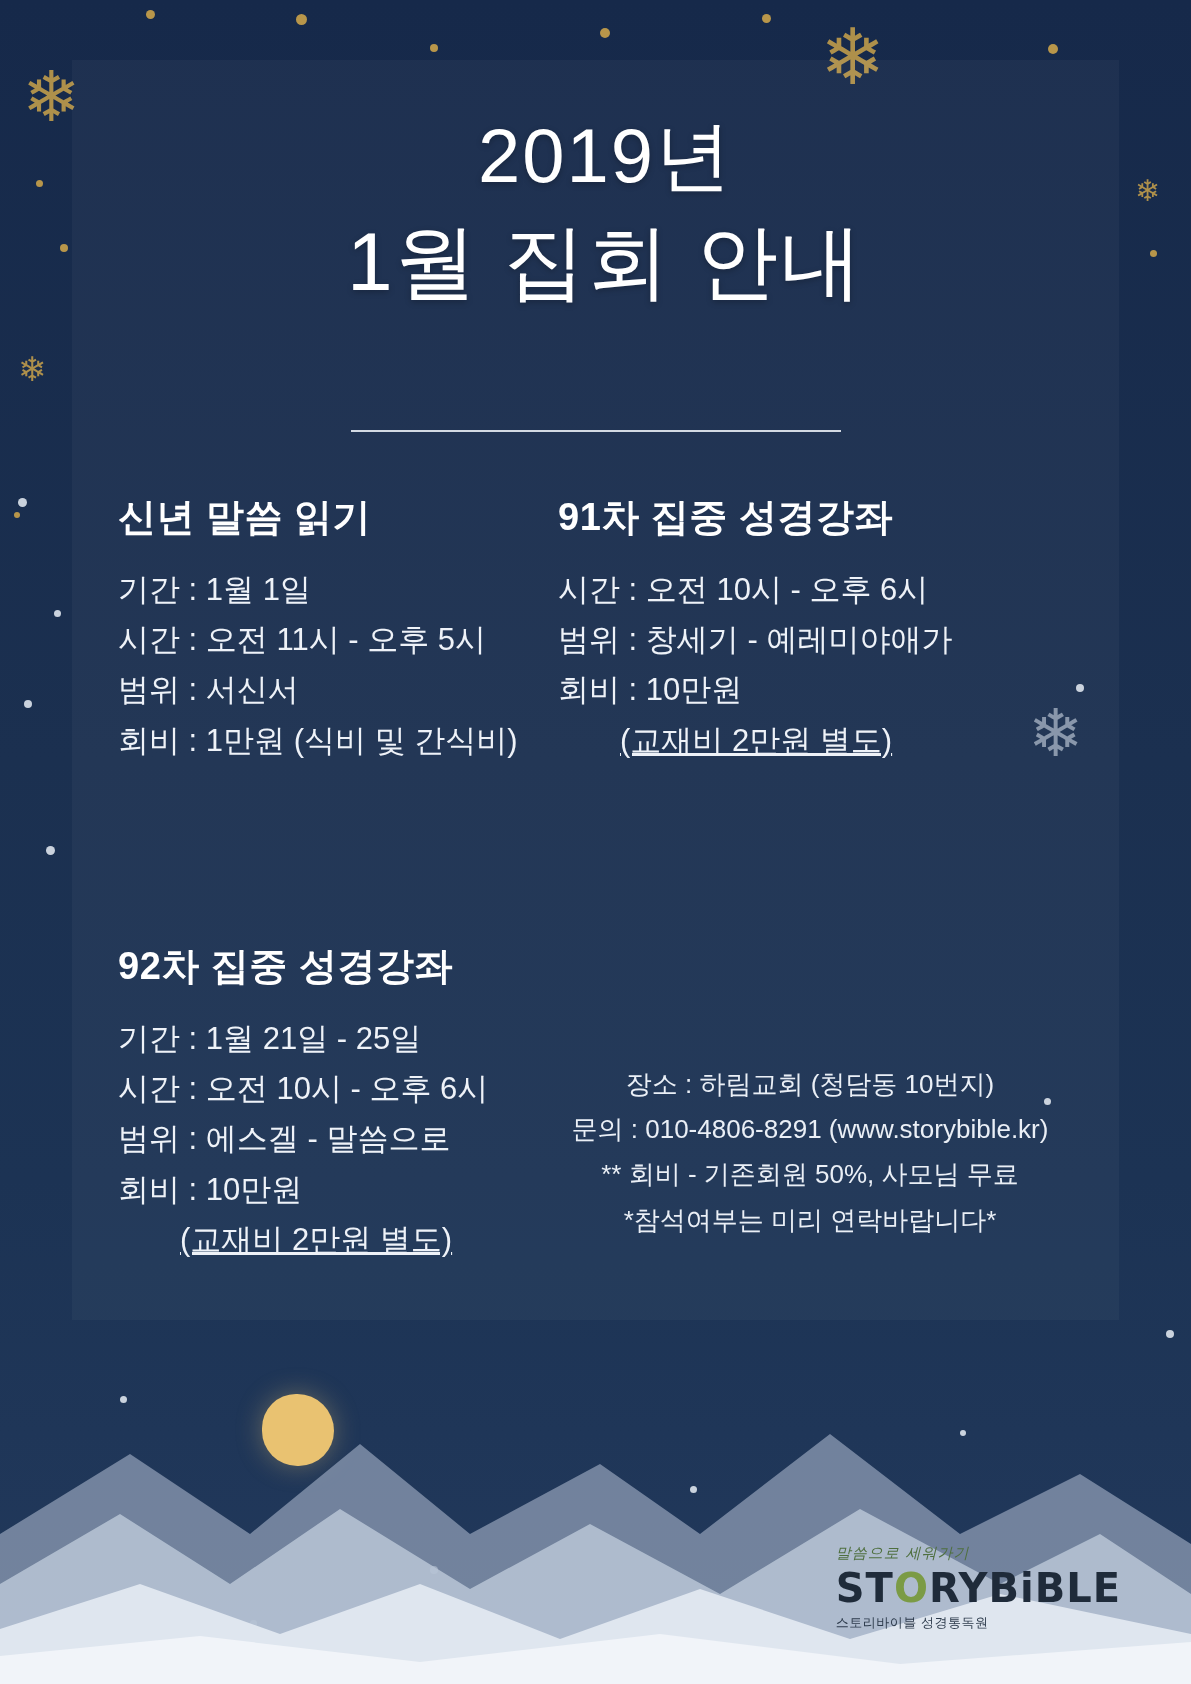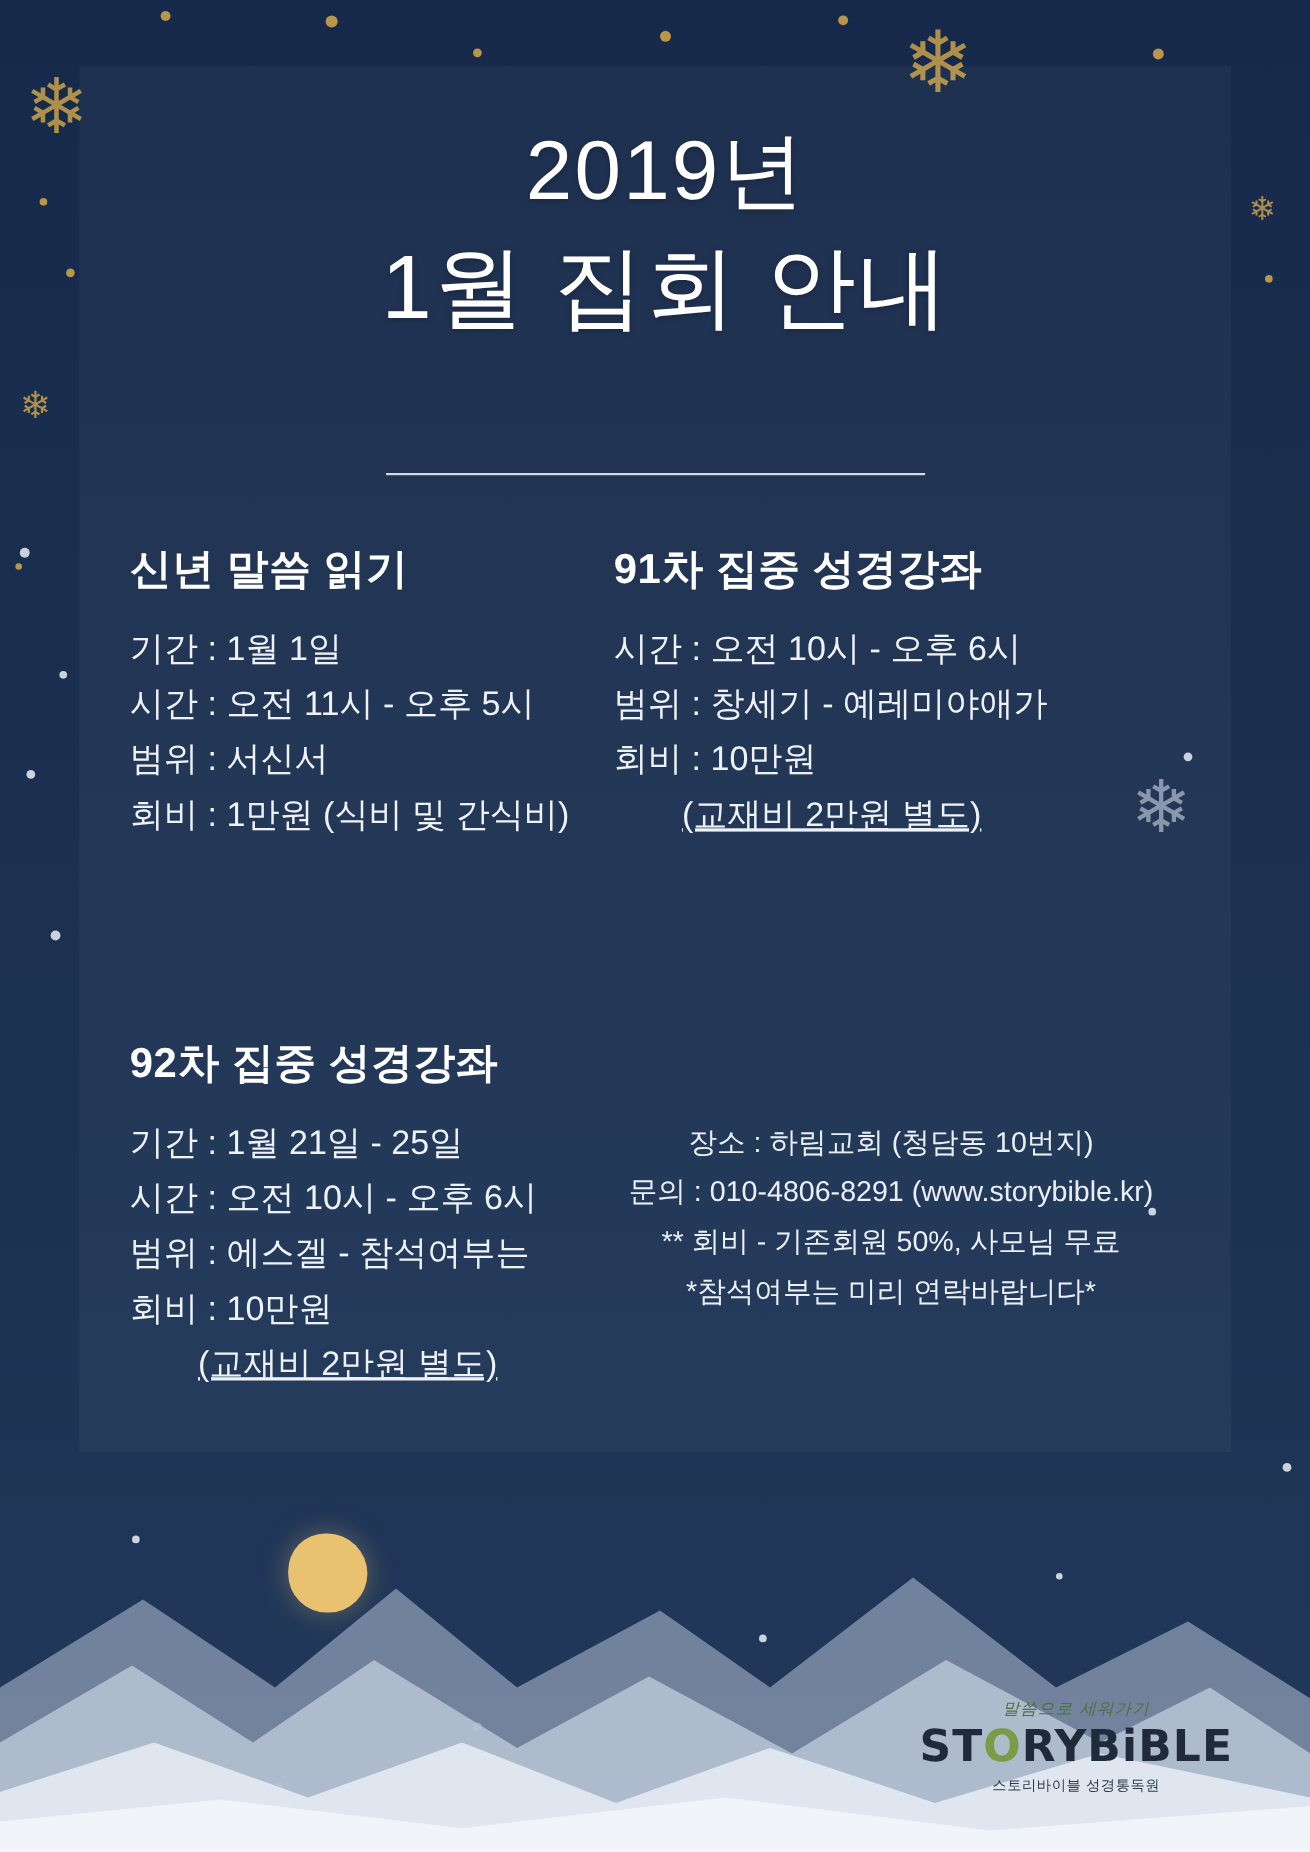--- a/index.html
+++ b/index.html
@@ -100,21 +100,21 @@
   .block .row.indent { padding-left: 62px; text-decoration: underline; }
 
   #block-newyear { left: 118px; top: 492px; }
   #block-91     { left: 558px; top: 492px; }
   #block-92     { left: 118px; top: 905px; margin-top: 36px; }
 
   
   #footer-info {
     position: absolute;
     left: 530px;
-    top: 1016px;
+    top: 1062px;
     width: 560px;
     text-align: center;
     color: #eaeff6;
     font-size: 26px;
     line-height: 1.74;
   }
 
   
   .mtn { position: absolute; bottom: 0; }
   #moon {
@@ -126,21 +126,20 @@
     border-radius: 48% 52% 50% 50%;
     background: #e9c271;
     box-shadow: 0 0 26px rgba(233,194,113,.35);
   }
 
   
   #logo {
     position: absolute;
     right: 70px;
     bottom: 52px;
-    text-align: center;
     color: #23303f;
   }
   #logo .script {
     font-size: 15px;
     color: #4e6f3e;
     font-family: "DejaVu Serif", serif;
     font-style: italic;
     letter-spacing: 1px;
     margin-bottom: 2px;
   }
@@ -215,21 +214,21 @@
     <div class="row">시간 : 오전 10시 - 오후 6시</div>
     <div class="row">범위 : 창세기 - 예레미야애가</div>
     <div class="row">회비 : 10만원</div>
     <div class="row indent">(교재비 2만원 별도)</div>
   </div>
 
   <div class="block" id="block-92">
     <h2>92차 집중 성경강좌</h2>
     <div class="row">기간 : 1월 21일 - 25일</div>
     <div class="row">시간 : 오전 10시 - 오후 6시</div>
-    <div class="row">범위 : 에스겔 - 참석여부는</div>
+    <div class="row">범위 : 에스겔 - 말씀으로</div>
     <div class="row">회비 : 10만원</div>
     <div class="row indent">(교재비 2만원 별도)</div>
   </div>
 
   <div id="footer-info">
     <div>장소 : 하림교회 (청담동 10번지)</div>
     <div>문의 : 010-4806-8291 (www.storybible.kr)</div>
     <div>** 회비 - 기존회원 50%, 사모님 무료</div>
     <div>*참석여부는 미리 연락바랍니다*</div>
   </div>

